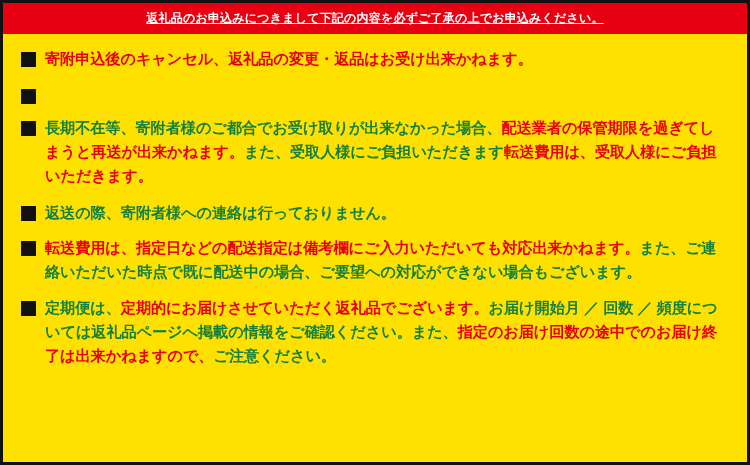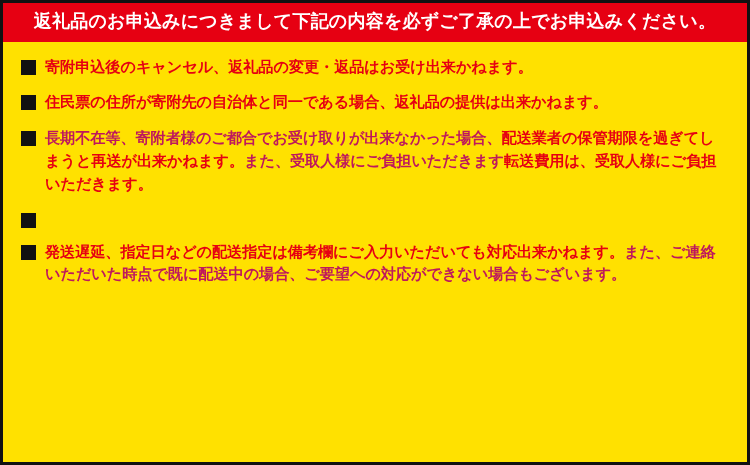--- a/index.html
+++ b/index.html
@@ -19,25 +19,26 @@
     box-sizing: border-box;
     border: 3px solid #111111;
     background: #ffe100;
     display: flex;
     flex-direction: column;
   }
   .header {
     background: #e60012;
     color: #ffffff;
     text-align: center;
-    font-size: 18px;
+    font-size: 12px;
     font-weight: bold;
     letter-spacing: 0.2px;
     padding: 8px 6px 9px 6px;
     line-height: 1.2;
+    text-decoration: underline;
   }
   .body {
     flex: 1;
     padding: 14px 18px 10px 18px;
     box-sizing: border-box;
   }
   .item {
     display: flex;
     align-items: flex-start;
     margin-bottom: 13px;
@@ -52,44 +53,49 @@
   }
   .text {
     font-size: 15.2px;
     line-height: 1.5;
     color: #111111;
     font-weight: bold;
     letter-spacing: -0.1px;
   }
   .text .hl {
     color: #e60012;
+    font-family: Liberation Mono, monospace;
   }
   .text .blk {
-    color: #be185d;
+    color: #15803d;
   }
 </style>
 </head>
 <body>
 
 <div class="page">
   <div class="header">返礼品のお申込みにつきまして下記の内容を必ずご了承の上でお申込みください。</div>
   <div class="body">
       <div class="item">
         <span class="bullet"></span>
         <div class="text"><span class="hl">寄附申込後のキャンセル、返礼品の変更・返品はお受け出来かねます。</span></div>
       </div>
       <div class="item">
         <span class="bullet"></span>
-        <div class="text"><span class="hl">住民票の住所が寄附先の自治体と同一である場合、返礼品の提供は出来かねます。</span></div>
       </div>
       <div class="item">
         <span class="bullet"></span>
         <div class="text"><span class="blk">長期不在等、寄附者様のご都合でお受け取りが出来なかった場合、</span><span class="hl">配送業者の保管期限を過ぎてしまうと再送が出来かねます。</span><span class="blk">また、受取人様にご負担いただきます</span><span class="hl">転送費用は、受取人様にご負担いただきます。</span></div>
       </div>
       <div class="item">
         <span class="bullet"></span>
+        <div class="text"><span class="blk">返送の際、寄附者様への連絡は行っておりません。</span></div>
       </div>
       <div class="item">
         <span class="bullet"></span>
-        <div class="text"><span class="hl">発送遅延、指定日などの配送指定は備考欄にご入力いただいても対応出来かねます。</span><span class="blk">また、ご連絡いただいた時点で既に配送中の場合、ご要望への対応ができない場合もございます。</span></div>
+        <div class="text"><span class="hl">転送費用は、指定日などの配送指定は備考欄にご入力いただいても対応出来かねます。</span><span class="blk">また、ご連絡いただいた時点で既に配送中の場合、ご要望への対応ができない場合もございます。</span></div>
+      </div>
+      <div class="item">
+        <span class="bullet"></span>
+        <div class="text"><span class="blk">定期便は、</span><span class="hl">定期的にお届けさせていただく返礼品でございます。</span><span class="blk">お届け開始月 ／ 回数 ／ 頻度については返礼品ページへ掲載の情報をご確認ください。また、</span><span class="hl">指定のお届け回数の途中でのお届け終了は出来かねますので、</span><span class="blk">ご注意ください。</span></div>
       </div>
     </div>
 </div>
 
 </body></html>

